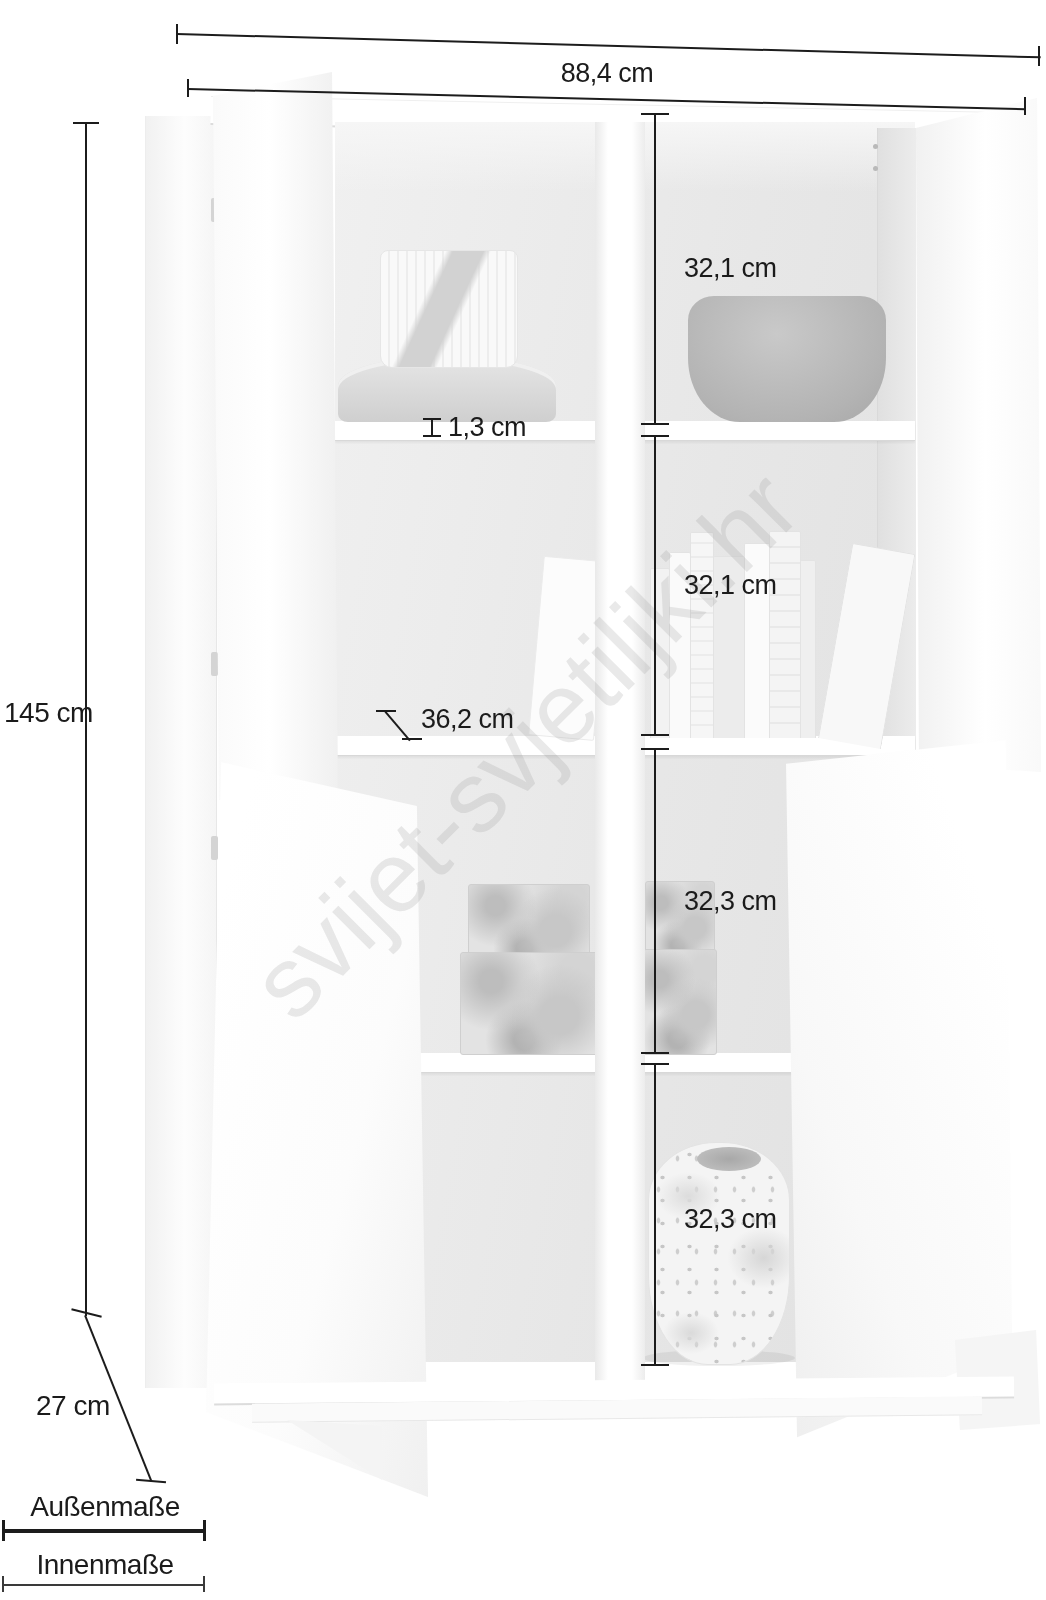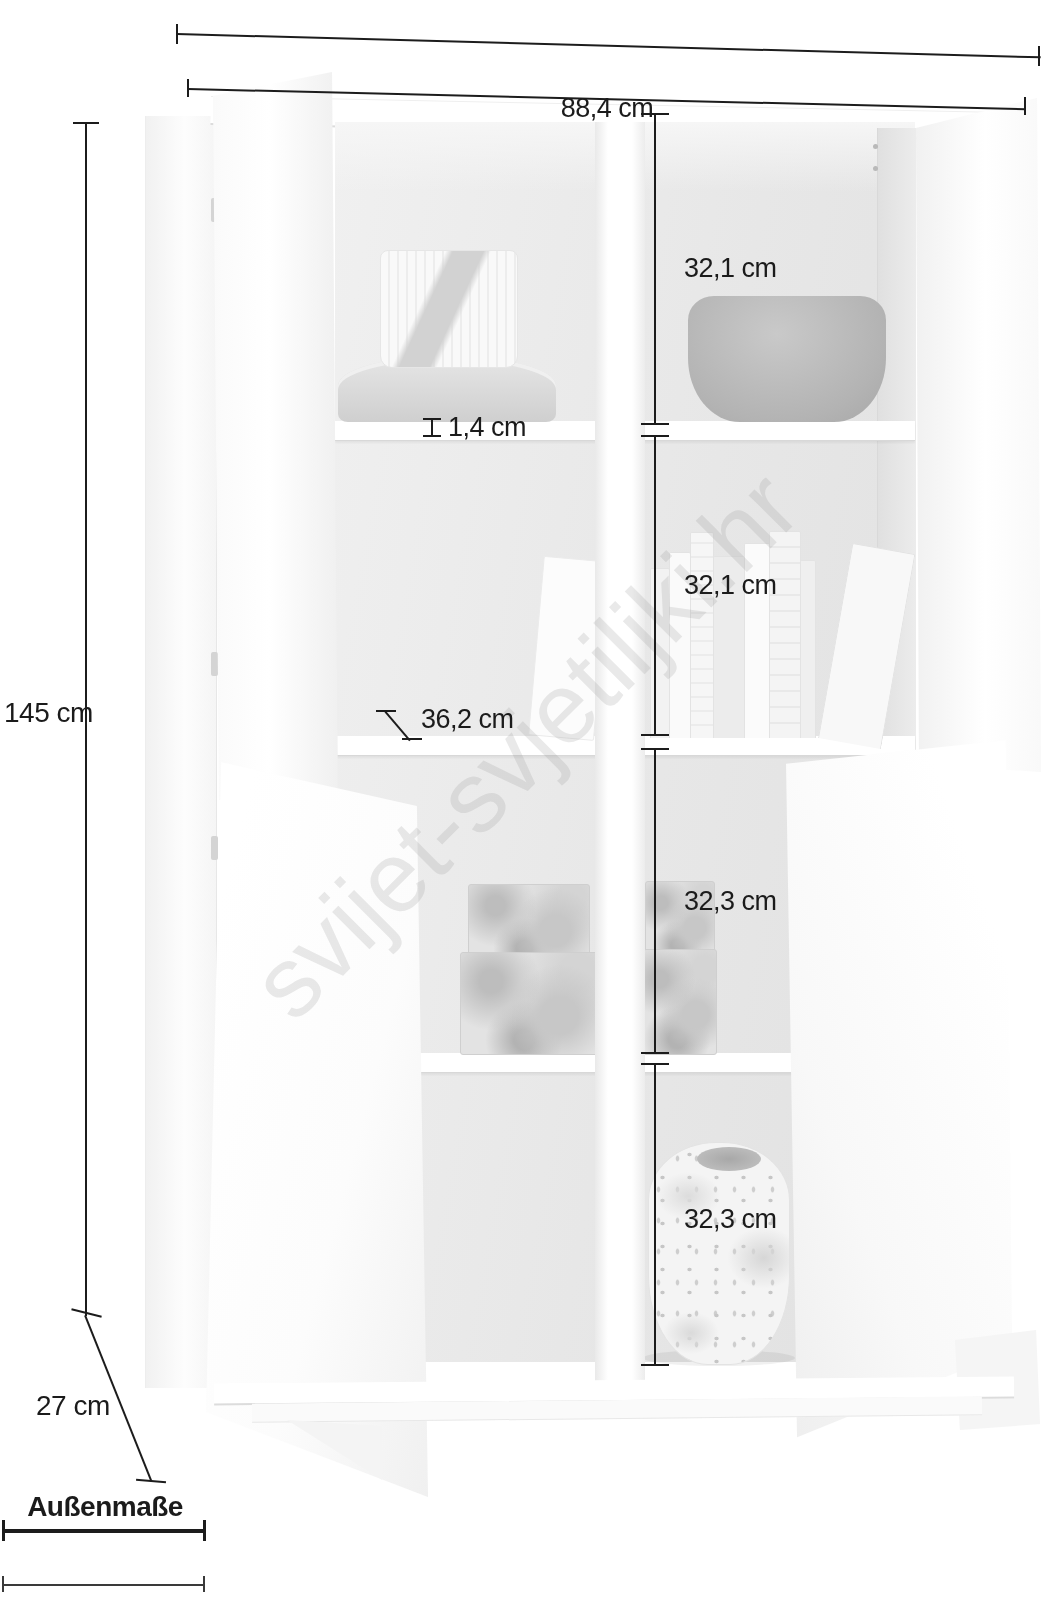--- a/index.html
+++ b/index.html
@@ -134,21 +134,21 @@
     <div class="abs" style="left:287px;top:1420px;width:95px;height:60px;
                 clip-path:polygon(0 0, 100% 10%, 100% 100%);background:#f4f4f4;"></div>
   </div>
 
   <div id="watermark">svijet-svjetiljki.hr</div>
 
   <div class="dline dim" style="left:177px;top:33px;width:864px;height:2.4px;transform:rotate(1.55deg);transform-origin:0 0;"></div>
   <div class="dline dim" style="left:176px;top:24px;width:2.4px;height:20px;"></div>
   <div class="dline dim" style="left:1038px;top:46px;width:2.4px;height:20px;"></div>
 
-  <div class="dlabel dim" style="left:188px;top:58px;width:838px;margin-top:35px;">88,4 cm</div>
+  <div class="dlabel dim" style="left:188px;top:58px;width:838px;">88,4 cm</div>
   <div class="dline dim" style="left:188px;top:88px;width:838px;height:2.2px;transform:rotate(1.38deg);transform-origin:0 0;"></div>
   <div class="dline dim" style="left:187px;top:79px;width:2.2px;height:18px;"></div>
   <div class="dline dim" style="left:1024px;top:97px;width:2.2px;height:18px;"></div>
 
   <div class="dlabel big dim" style="left:4px;top:697px;width:80px;text-align:left;">145 cm</div>
   <div class="dline dim" style="left:85px;top:124px;width:2.4px;height:1192px;"></div>
   <div class="dline dim" style="left:73px;top:122px;width:26px;height:2.4px;"></div>
   <div class="dline dim" style="left:71px;top:1312px;width:31px;height:2.4px;transform:rotate(14deg);"></div>
 
   <div class="dlabel big dim" style="left:36px;top:1390px;width:70px;text-align:left;">27 cm</div>
@@ -171,30 +171,31 @@
   <div class="dlabel dim" style="left:684px;top:886px;text-align:left;">32,3 cm</div>
 
   <div class="dline dim" style="left:654px;top:1064px;width:2.2px;height:302px;"></div>
   <div class="dline dim" style="left:641px;top:1063px;width:28px;height:2.2px;"></div>
   <div class="dline dim" style="left:641px;top:1364px;width:28px;height:2.2px;"></div>
   <div class="dlabel dim" style="left:684px;top:1204px;text-align:left;">32,3 cm</div>
 
   <div class="dline dim" style="left:431px;top:419px;width:2px;height:18px;"></div>
   <div class="dline dim" style="left:423px;top:418px;width:18px;height:2px;"></div>
   <div class="dline dim" style="left:423px;top:435px;width:18px;height:2px;"></div>
-  <div class="dlabel dim" style="left:448px;top:412px;text-align:left;">1,4 cm</div>
+  <div class="dlabel dim" style="left:448px;top:412px;text-align:left;">1,3 cm</div>
 
   <div class="dline dim" style="left:376px;top:710px;width:20px;height:2.2px;"></div>
   <div class="dline dim" style="left:386px;top:711px;width:38px;height:2.2px;transform:rotate(49.5deg);transform-origin:0 0;"></div>
   <div class="dline dim" style="left:402px;top:738px;width:20px;height:2.2px;"></div>
   <div class="dlabel dim" style="left:421px;top:704px;text-align:center;">36,2 cm</div>
 
-  <div class="dlabel big dim" style="left:0px;top:1491px;width:210px;font-weight:bold;">Außenmaße</div>
+  <div class="dlabel big dim" style="left:0px;top:1491px;width:210px;">Außenmaße</div>
   <div class="dline dim" style="left:3px;top:1529px;width:202px;height:4px;"></div>
   <div class="dline dim" style="left:2px;top:1520px;width:3px;height:21px;"></div>
   <div class="dline dim" style="left:203px;top:1520px;width:3px;height:21px;"></div>
 
+  <div class="dlabel big dim" style="left:0px;top:1549px;width:210px;">Innenmaße</div>
   <div class="dline dim" style="left:3px;top:1584px;width:202px;height:1.6px;background:#3a3a3a;"></div>
   <div class="dline dim" style="left:2px;top:1576px;width:1.6px;height:16px;background:#3a3a3a;"></div>
   <div class="dline dim" style="left:203px;top:1576px;width:1.6px;height:16px;background:#3a3a3a;"></div>
 
 
 </div>
 
 </body></html>

